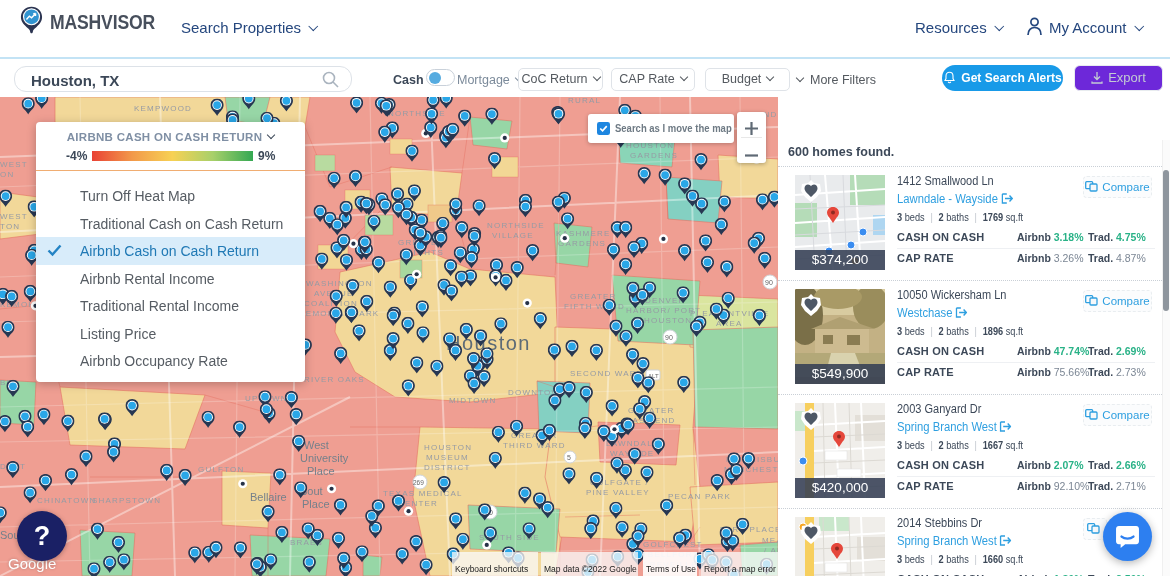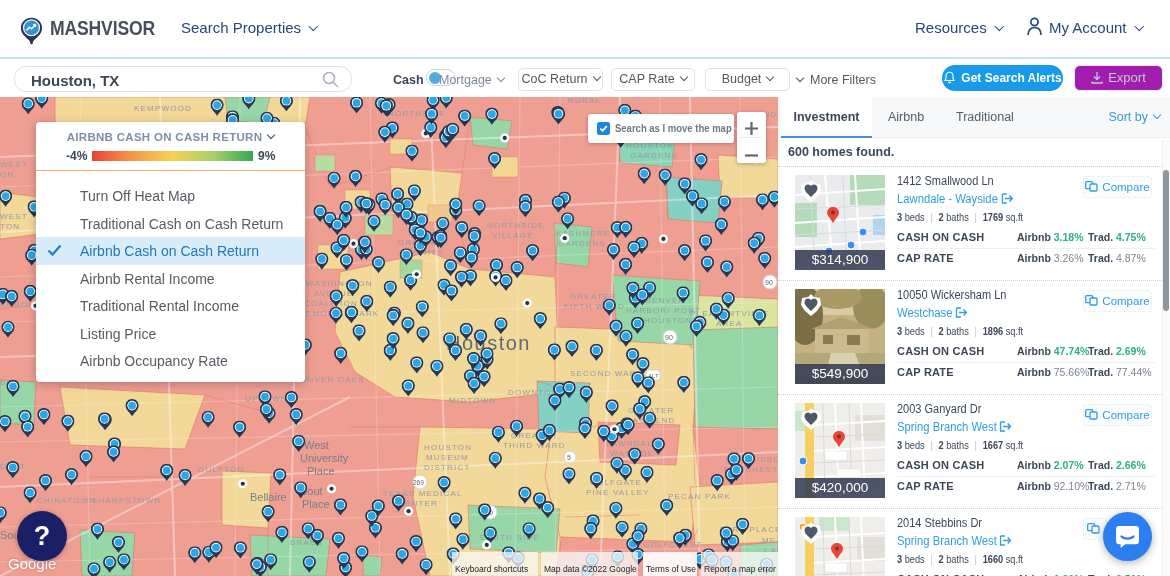--- a/index.html
+++ b/index.html
@@ -1,31 +1,31 @@
 <!DOCTYPE html>
 <html><head><meta charset="utf-8">
 <style>
 *{margin:0;padding:0;box-sizing:border-box}
 html,body{width:1170px;height:576px;overflow:hidden;font-family:"Liberation Sans",sans-serif;background:#fff}
 .hdr{position:absolute;left:0;top:0;width:1170px;height:59px;background:#fff;border-bottom:2px solid #c3e3f5;z-index:30}
-.logo{position:absolute;left:20px;top:17px;display:flex;align-items:flex-start}
+.logo{position:absolute;left:20px;top:6px;display:flex;align-items:flex-end}
 .logotxt{font-size:20px;font-weight:bold;color:#474f5c;letter-spacing:-0.2px;margin-left:7px;transform:scaleX(0.88);transform-origin:left}
 .navlink{position:absolute;top:19px;font-size:15px;color:#25477e;font-weight:500}
 .chev{display:inline-block;width:6.5px;height:6.5px;border-right:1.8px solid #25477e;border-bottom:1.8px solid #25477e;transform:rotate(45deg) translate(-3px,-3px);margin-left:9px}
 .fbar{position:absolute;left:0;top:61px;width:1170px;height:36px;background:#fff;z-index:29}
 .srch{position:absolute;left:14px;top:5px;width:338px;height:26px;border:1px solid #dde2e8;border-radius:12px;font-size:15px;font-weight:bold;color:#3c4858;line-height:27px;padding-left:16px}
 .mag{position:absolute;left:322px;top:10px}
 .cv{display:inline-block;width:6px;height:6px;border-right:1.5px solid currentColor;border-bottom:1.5px solid currentColor;transform:rotate(45deg);vertical-align:3px;margin-left:6px}
 .lbl{position:absolute;top:12px;font-size:12.5px;color:#3c4858;font-weight:bold}
 .lblg{position:absolute;top:12px;font-size:12.5px;color:#7b8a9a}
 .tog{position:absolute;left:426px;top:8px;width:29px;height:17px;border:1px solid #c9d1da;border-radius:9px;background:#fff}
 .tog i{position:absolute;left:2px;top:1.5px;width:12px;height:12px;border-radius:50%;background:#55abe0;display:block}
 .pill{position:absolute;top:7px;height:23px;border:1px solid #dfe3e8;border-radius:5px;background:#fff;font-size:12.5px;color:#54595f;text-align:center;line-height:21px}
 .alerts{position:absolute;left:942px;top:4px;width:121px;height:26px;border-radius:13px;background:#189ae8;color:#fff;font-size:12px;font-weight:bold;text-align:center;line-height:26px;white-space:nowrap}
-.export{position:absolute;left:1074px;top:4px;width:89px;height:26px;border:1px solid #e8ecef;border-radius:6px;color:#c3cad3;font-size:13px;text-align:center;line-height:24px;background:#a21caf;white-space:nowrap}
+.export{position:absolute;left:1074px;top:4px;width:89px;height:26px;border:1px solid #e8ecef;border-radius:6px;color:#c3cad3;font-size:13px;text-align:center;line-height:24px;background:#6d28d9;white-space:nowrap}
 .map{position:absolute;left:0;top:97px;width:778px;height:479px;overflow:hidden;background:#ef9b8e}
 .panel{position:absolute;left:778px;top:97px;width:392px;height:479px;background:#fff}
 .tabs{position:absolute;left:0;top:0;width:392px;height:41px;background:#f7f8fa;border-bottom:1px solid #eceff1}
 .tab-active{position:absolute;left:3px;top:0;width:91px;height:41px;background:#fff;border-bottom:2px solid #4a90d9;color:#3c4858;font-weight:bold;font-size:12.5px;text-align:center;line-height:40px}
 .tab{position:absolute;top:0;height:41px;color:#50606e;font-size:12.5px;line-height:40px}
 .sortby{position:absolute;right:10px;top:0;height:41px;color:#3a9bdc;font-size:12.5px;line-height:40px;font-weight:500}
 .count{position:absolute;left:10px;top:41px;width:380px;height:28px;font-size:12.5px;font-weight:bold;color:#3c4858;line-height:28px}
 .cards{position:absolute;left:0;top:69px;width:392px;height:410px;overflow:hidden}
 .card{position:absolute;left:0;width:392px;height:114px;border-top:1px dotted #c9cfd6;background:#fff}
 .thumb{position:absolute;left:17px;top:8px;width:90px;height:95px;overflow:hidden}
@@ -80,21 +80,21 @@
 <div class="fbar">
  <div class="srch">Houston, TX</div>
  <svg class="mag" width="17" height="17" viewBox="0 0 17 17">
       <circle cx="7" cy="7" r="5.5" fill="none" stroke="#aab4bf" stroke-width="1.6"></circle>
       <line x1="11" y1="11" x2="16" y2="16" stroke="#aab4bf" stroke-width="1.6"></line>
     </svg>
  <span class="lbl" style="left:393px">Cash</span>
  <span class="tog">
       <i></i>
     </span>
- <span class="lblg" style="left:439px">Mortgage<span class="cv"></span></span>
+ <span class="lblg" style="left:457px">Mortgage<span class="cv"></span></span>
  <div class="pill" style="left:518px;width:85px">CoC Return<span class="cv"></span></div>
  <div class="pill" style="left:611px;width:84px">CAP Rate<span class="cv"></span></div>
  <div class="pill" style="left:705px;width:85px">Budget<span class="cv"></span></div>
  <span class="lblg" style="left:797px;color:#54595f"><span class="cv" style="margin-left:0;margin-right:7px"></span>More Filters</span>
  <div class="alerts"><svg style="vertical-align:-2px;margin-right:5px" width="13" height="13" viewBox="0 0 13 13">
         <path d="M6.5 1.2 C4.2 1.2 3 3 3 5 L3 7.5 L2 9.5 L11 9.5 L10 7.5 L10 5 C10 3 8.8 1.2 6.5 1.2 Z M5.2 10.8 a1.4 1.4 0 0 0 2.6 0" fill="none" stroke="#fff" stroke-width="1.1"></path>
       </svg>Get Search Alerts</div>
  <div class="export"><svg style="vertical-align:-2px;margin-right:5px" width="12" height="13" viewBox="0 0 12 13">
         <path d="M6 1 L6 8 M3 5.5 L6 8.5 L9 5.5 M1 10.5 L1 12 L11 12 L11 10.5" fill="none" stroke="#c3cad3" stroke-width="1.3"></path>
       </svg>Export</div>
@@ -651,26 +651,20 @@
       </svg>
 </div>
 <div class="qbtn">?</div>
 <div class="glogo">Google</div>
 <div class="attr" style="left:452px;width:86px">Keyboard shortcuts</div>
 <div class="attr" style="left:541px;width:97px">Map data ©2022 Google</div>
 <div class="attr" style="left:643px;width:54px;background:rgba(255,255,255,0.9)">Terms of Use</div>
 <div class="attr" style="left:701px;width:77px">Report a map error</div>
 </div>
 <div class="panel">
- <div class="tabs">
-  <div class="tab-active">Investment</div>
-  <div class="tab" style="left:110px">Airbnb</div>
-  <div class="tab" style="left:178px">Traditional</div>
-  <div class="sortby">Sort by<span class="cv" style="border-width:1.8px;width:6px;height:6px"></span></div>
- </div>
  <div class="count">600 homes found.</div>
  <div class="cards">
   <div class="card" style="top:0">
    <div class="thumb"><svg width="90" height="95" viewBox="0 0 90 95">
     <rect width="90" height="95" fill="#e9ebed"></rect>
     <rect x="55" y="0" width="35" height="30" fill="#b5dcb8"></rect>
             <rect x="0" y="28" width="22" height="34" fill="#b5dcb8"></rect>
     <rect x="78" y="40" width="12" height="20" fill="#aed6f1"></rect>
     <g stroke="#fff" stroke-width="2">
               <path d="M0,20 L90,14 M30,0 L38,95 M0,48 L90,42 M60,0 L66,95 M0,72 L90,66"></path>
@@ -680,21 +674,21 @@
             </g>
     <path d="M38 32 C34.5 32 32 34.6 32 37.8 C32 40.5 34 42 35.5 44.2 L38 48 L40.5 44.2 C42 42 44 40.5 44 37.8 C44 34.6 41.5 32 38 32 Z" fill="#e5473b"></path>
             <circle cx="38" cy="37.5" r="2" fill="#8f2b22"></circle>
     <circle cx="56" cy="70" r="4" fill="#3b8df0" stroke="#fff"></circle>
             <circle cx="34" cy="76" r="4" fill="#3b8df0" stroke="#fff"></circle>
             <circle cx="68" cy="57" r="4" fill="#3b8df0" stroke="#fff"></circle>
     <circle cx="60" cy="86" r="4" fill="#f5a623" stroke="#fff"></circle>
    </svg><div class="heart"><svg width="26" height="26" viewBox="0 0 26 26">
               <path d="M13 2 L16 5 L22 6 L23 13 L19 19 L13 24 L7 19 L3 13 L4 6 L10 5 Z" fill="#fff"></path>
               <path d="M13 19 C10 16 6.5 13.5 6.5 10.2 C6.5 8 8.2 6.5 10 6.5 C11.3 6.5 12.4 7.2 13 8.3 C13.6 7.2 14.7 6.5 16 6.5 C17.8 6.5 19.5 8 19.5 10.2 C19.5 13.5 16 16 13 19 Z" fill="#4e5866"></path>
-            </svg></div><div class="price">$314,900</div></div>
+            </svg></div><div class="price">$374,200</div></div>
    <div class="addr">1412 Smallwood Ln</div>
    <div class="nbh">Lawndale - Wayside <svg width="13" height="11" viewBox="0 0 13 11" style="vertical-align:-1px">
             <path d="M1 1 L1 10 L6 10 M6 1 L1 1 M4 5.5 L12 5.5 M9 2.5 L12 5.5 L9 8.5" fill="none" stroke="#2e9fe0" stroke-width="1.6"></path>
           </svg></div>
    <div class="beds"><b>3</b> beds <span>|</span> <b>2</b> baths <span>|</span> <b>1769</b> sq.ft</div>
    <div class="mrow" style="top:64px"><span class="ml">CASH ON CASH</span><span class="ab">Airbnb <span class="grn">3.18%</span></span><span class="tr">Trad. <span class="grn">4.75%</span></span></div>
    <div class="rline" style="top:81px"></div>
    <div class="mrow" style="top:85px"><span class="ml">CAP RATE</span><span class="ab">Airbnb <span class="gry">3.26%</span></span><span class="tr">Trad. <span class="gry">4.87%</span></span></div>
    <div class="cmp"><svg width="13" height="11" viewBox="0 0 13 11" style="vertical-align:-1px;margin-right:4px">
             <rect x="0.7" y="0.7" width="7" height="7" rx="1" fill="none" stroke="#2e9fe0" stroke-width="1.3"></rect>
@@ -719,21 +713,21 @@
               <path d="M13 2 L16 5 L22 6 L23 13 L19 19 L13 24 L7 19 L3 13 L4 6 L10 5 Z" fill="#fff"></path>
               <path d="M13 19 C10 16 6.5 13.5 6.5 10.2 C6.5 8 8.2 6.5 10 6.5 C11.3 6.5 12.4 7.2 13 8.3 C13.6 7.2 14.7 6.5 16 6.5 C17.8 6.5 19.5 8 19.5 10.2 C19.5 13.5 16 16 13 19 Z" fill="#4e5866"></path>
             </svg></div><div class="price">$549,900</div></div>
    <div class="addr">10050 Wickersham Ln</div>
    <div class="nbh">Westchase <svg width="13" height="11" viewBox="0 0 13 11" style="vertical-align:-1px">
             <path d="M1 1 L1 10 L6 10 M6 1 L1 1 M4 5.5 L12 5.5 M9 2.5 L12 5.5 L9 8.5" fill="none" stroke="#2e9fe0" stroke-width="1.6"></path>
           </svg></div>
    <div class="beds"><b>3</b> beds <span>|</span> <b>2</b> baths <span>|</span> <b>1896</b> sq.ft</div>
    <div class="mrow" style="top:64px"><span class="ml">CASH ON CASH</span><span class="ab">Airbnb <span class="grn">47.74%</span></span><span class="tr">Trad. <span class="grn">2.69%</span></span></div>
    <div class="rline" style="top:81px"></div>
-   <div class="mrow" style="top:85px"><span class="ml">CAP RATE</span><span class="ab">Airbnb <span class="gry">75.66%</span></span><span class="tr">Trad. <span class="gry">77.44%</span></span></div>
+   <div class="mrow" style="top:85px"><span class="ml">CAP RATE</span><span class="ab">Airbnb <span class="gry">75.66%</span></span><span class="tr">Trad. <span class="gry">2.73%</span></span></div>
    <div class="cmp"><svg width="13" height="11" viewBox="0 0 13 11" style="vertical-align:-1px;margin-right:4px">
             <rect x="0.7" y="0.7" width="7" height="7" rx="1" fill="none" stroke="#2e9fe0" stroke-width="1.3"></rect>
             <rect x="5" y="3" width="7" height="7" rx="1" fill="#f6f8fa" stroke="#2e9fe0" stroke-width="1.3"></rect>
           </svg>Compare</div>
   </div>
   <div class="card" style="top:228px">
    <div class="thumb"><svg width="90" height="95" viewBox="0 0 90 95">
     <rect width="90" height="95" fill="#f0eeea"></rect>
     <rect x="10" y="0" width="9" height="95" fill="#f7cf5e"></rect>
     <rect x="0" y="8" width="10" height="20" fill="#c9e7cb"></rect>

